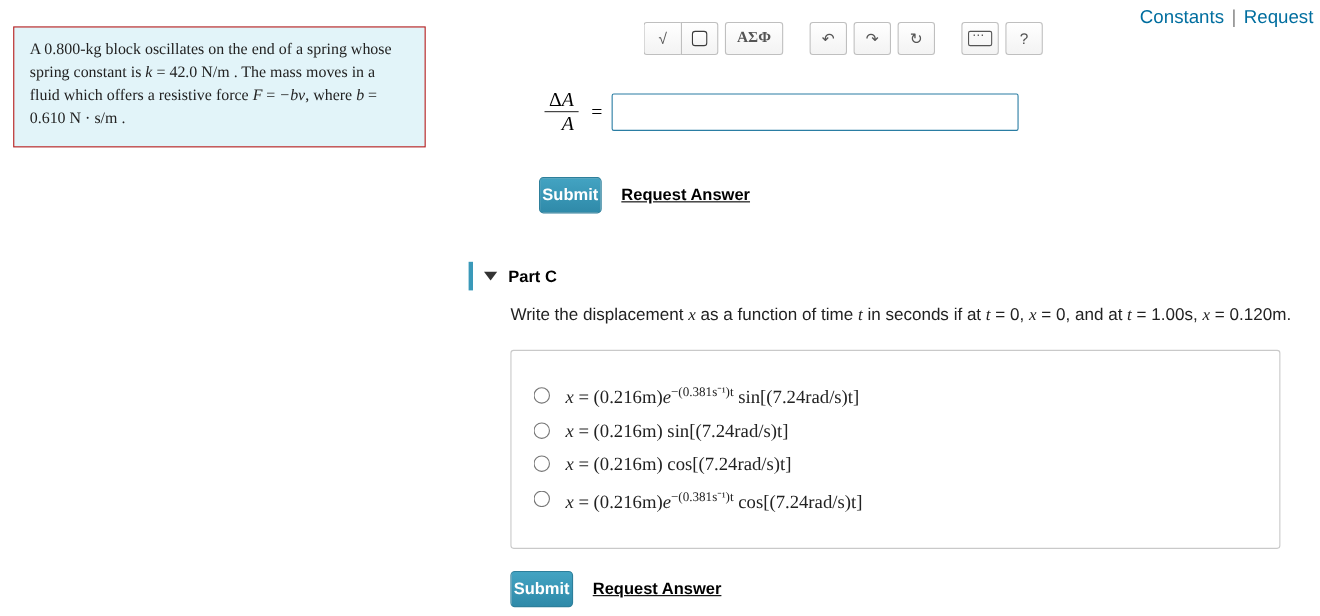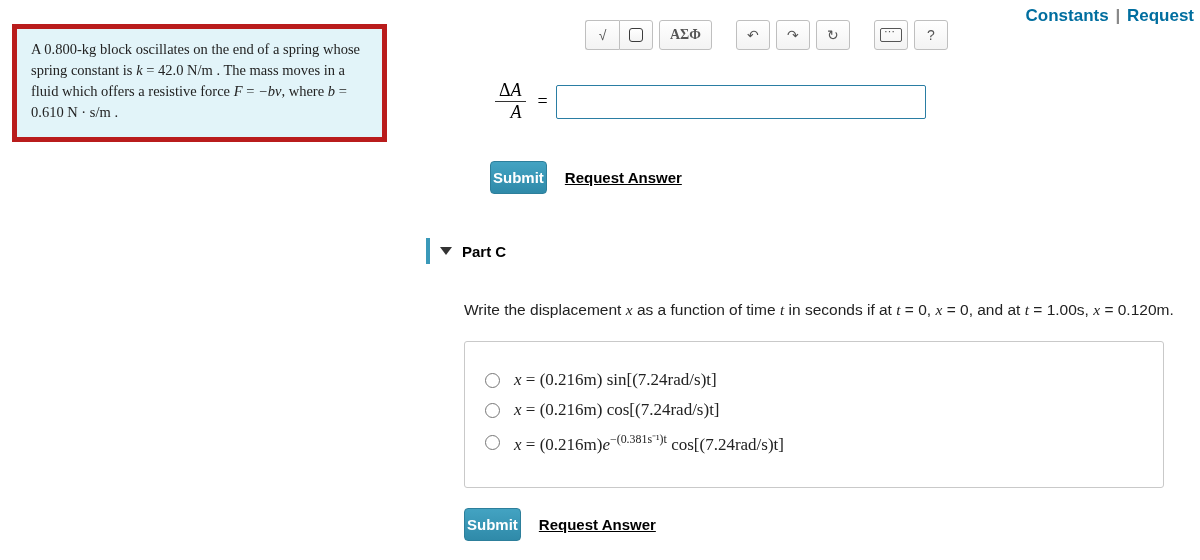--- a/index.html
+++ b/index.html
@@ -12,29 +12,29 @@
       overflow: hidden;
     }
     .top-links {
       position: absolute;
       top: 6px;
       right: 6px;
       color: #006e9f;
       font-size: 17px;
       font-weight: 400;
     }
-    .top-links span { cursor: pointer; font-weight: bold; }
+    .top-links span { cursor: pointer; }
     .top-links .sep { color: #888; margin: 0 2px; }
     .problem-box {
       position: absolute;
       left: 12px;
       top: 24px;
       width: 375px;
       background: #e2f4f9;
-      border: 5px solid #b91c1c;
+      border: 1px solid #b91c1c;
       padding: 10px 14px 14px 14px;
       font-size: 14.5px;
       line-height: 1.45;
       color: #222;
       font-family: "Times New Roman", serif;
     }
     .problem-box .serif-it { font-style: italic; font-family: "Times New Roman", serif; }
     .right-col {
       position: absolute;
       left: 430px;
@@ -126,21 +126,21 @@
       height: 26px;
     }
     .caret {
       width: 0; height: 0;
       border-left: 6px solid transparent;
       border-right: 6px solid transparent;
       border-top: 8px solid #333;
     }
     .part-label { font-weight: 700; font-size: 15px; }
     .part-body {
-      margin-top: 37px;
+      margin-top: 14px;
       margin-left: 34px;
       font-size: 15.5px;
       color: #222;
     }
     .prompt { font-family: Arial, sans-serif; margin-bottom: 22px; }
     .choices {
       border: 1px solid #c9c9c9;
       border-radius: 3px;
       padding: 18px 20px 22px 20px;
       width: 700px;
@@ -215,20 +215,26 @@
 
   <div class="part-body">
     <div class="prompt">
       <span>Write the displacement </span><span class="it" style="font-family:'Times New Roman',serif;">x</span><span> as a function of time </span><span class="it" style="font-family:'Times New Roman',serif;">t</span><span> in seconds if at </span><span class="it" style="font-family:'Times New Roman',serif;">t</span><span> = 0, </span><span class="it" style="font-family:'Times New Roman',serif;">x</span><span> = 0, and at </span><span class="it" style="font-family:'Times New Roman',serif;">t</span><span> = </span><span>1.00s</span><span>, </span><span class="it" style="font-family:'Times New Roman',serif;">x</span><span> = </span><span>0.120m</span><span>.</span>
     </div>
 
     <div class="choices">
       <label class="choice">
         <input type="radio" name="c" style="">
         <span>
+          <span class="it">x</span><span> = </span><span>(0.216m)</span><span class="it">e</span><sup>−(0.381s⁻¹)t</sup><span> </span><span>sin</span><span>[(7.24rad/s)t]</span>
+        </span>
+      </label>
+      <label class="choice">
+        <input type="radio" name="c" style="">
+        <span>
           <span class="it">x</span><span> = </span><span>(0.216m) </span><span>sin</span><span>[(7.24rad/s)t]</span>
         </span>
       </label>
       <label class="choice">
         <input type="radio" name="c" style="">
         <span>
           <span class="it">x</span><span> = </span><span>(0.216m) </span><span>cos</span><span>[(7.24rad/s)t]</span>
         </span>
       </label>
       <label class="choice">

